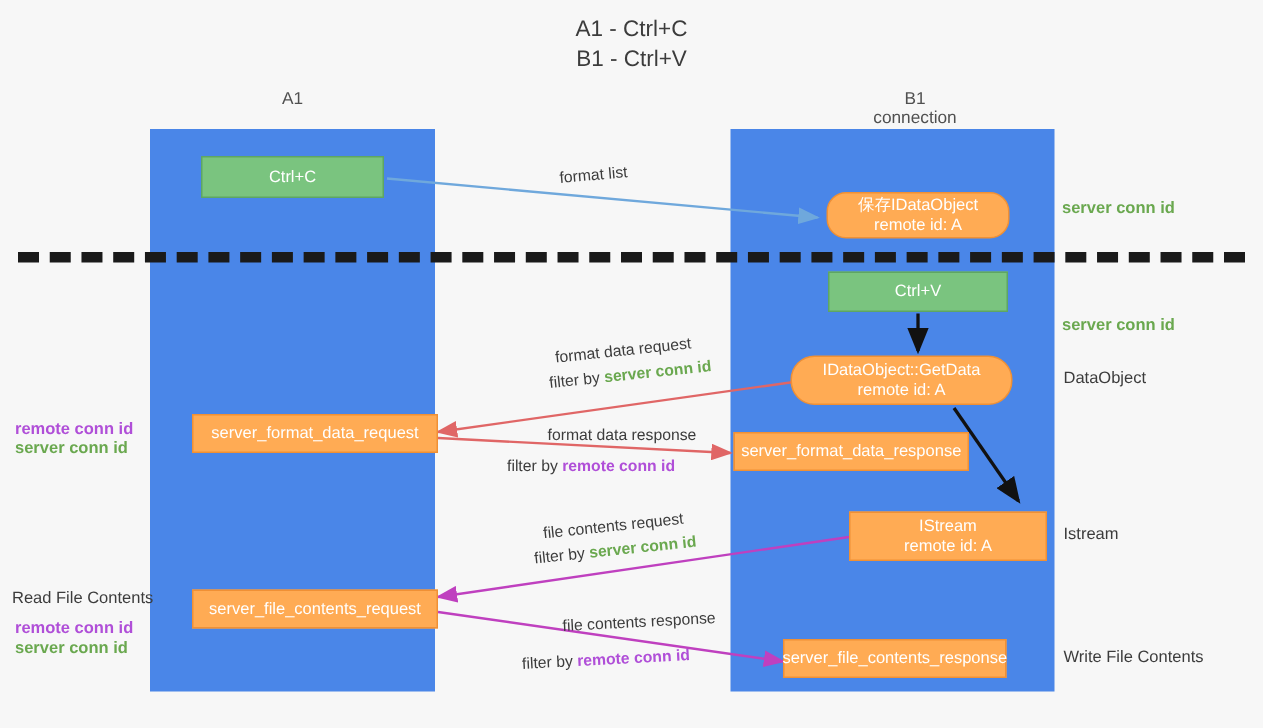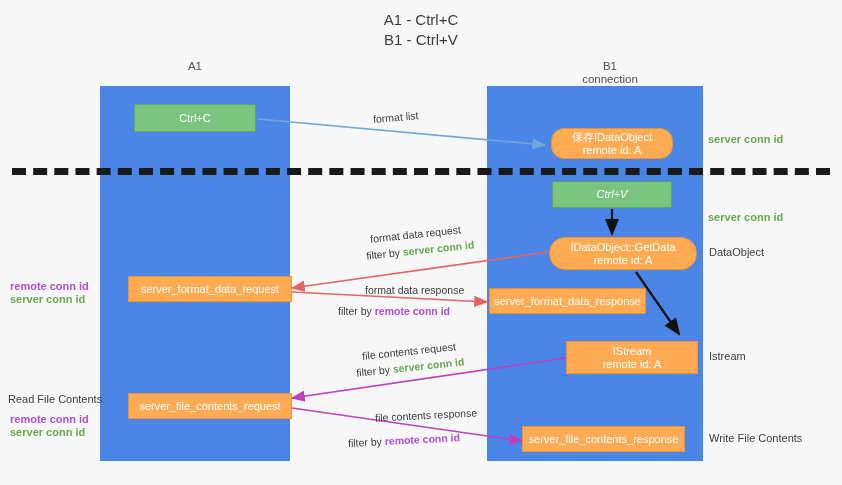--- a/index.html
+++ b/index.html
@@ -122,39 +122,39 @@
 
   <div class="abs box orange" style="left:128px;top:393px;width:164px;height:26px;">
     <span>server_file_contents_request</span>
   </div>
 
   <div class="abs box orange two-line" style="left:551px;top:128px;width:122px;height:31px;border-radius:13px;">
     <span>保存IDataObject</span>
     <span>remote id: A</span>
   </div>
 
-  <div class="abs box green" style="left:552px;top:181px;width:120px;height:27px;font-style:italic;">
+  <div class="abs box green" style="left:552px;top:181px;width:120px;height:27px;">
     <span>Ctrl+V</span>
   </div>
 
-  <div class="abs box orange two-line" style="left:549px;top:237px;width:148px;height:33px;border-radius:16px;">
+  <div class="abs box orange two-line" style="left:527px;top:237px;width:148px;height:33px;border-radius:16px;">
     <span>IDataObject::GetData</span>
     <span>remote id: A</span>
   </div>
 
   <div class="abs box orange two-line" style="left:566px;top:341px;width:132px;height:33px;">
     <span>IStream</span>
     <span>remote id: A</span>
   </div>
 
   <div class="abs box orange" style="left:489px;top:288px;width:157px;height:26px;">
     <span>server_format_data_response</span>
   </div>
 
-  <div class="abs box orange" style="left:522px;top:426px;width:163px;height:26px;">
+  <div class="abs box orange" style="left:522px;top:426px;width:149px;height:26px;">
     <span>server_file_contents_response</span>
   </div>
 
   <div class="abs side-label green-t" style="left:708px;top:132px;">server conn id</div>
   <div class="abs side-label green-t" style="left:708px;top:210px;">server conn id</div>
   <div class="abs side-label dark-t" style="left:709px;top:245px;">DataObject</div>
   <div class="abs side-label dark-t" style="left:709px;top:349px;">Istream</div>
   <div class="abs side-label dark-t" style="left:709px;top:431px;">Write File Contents</div>
 
   <div class="abs side-label purple-t" style="left:10px;top:279px;">remote conn id</div>

